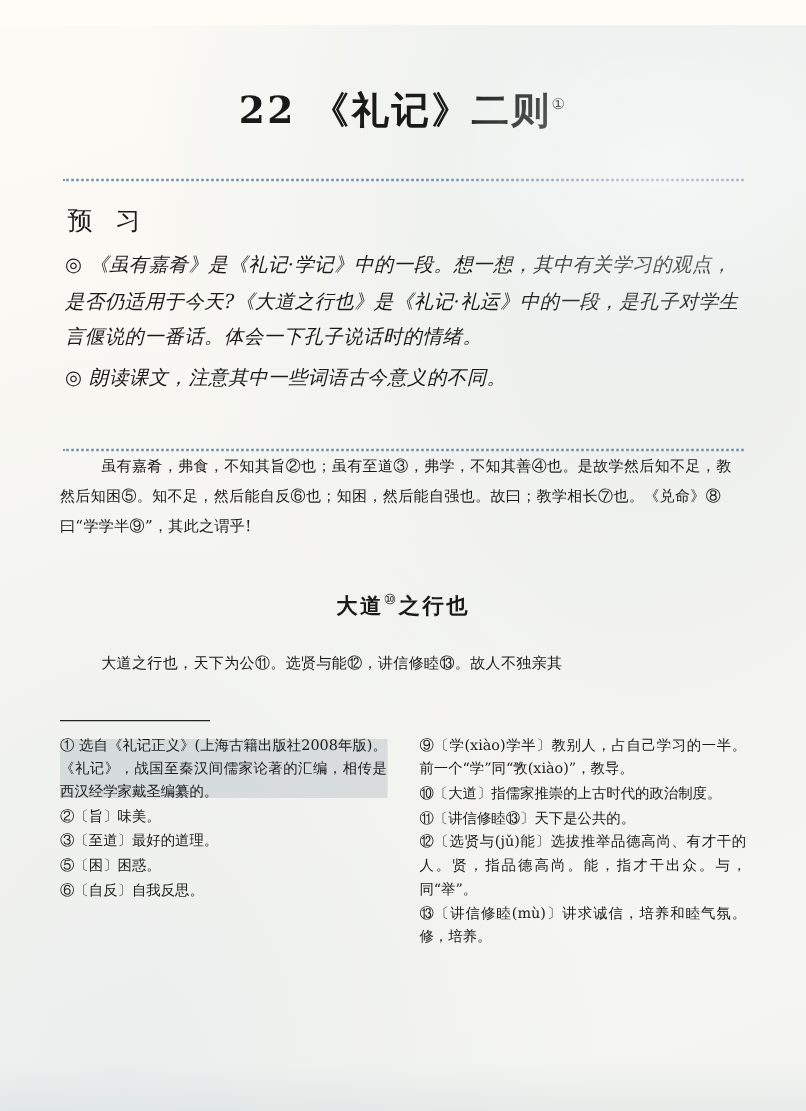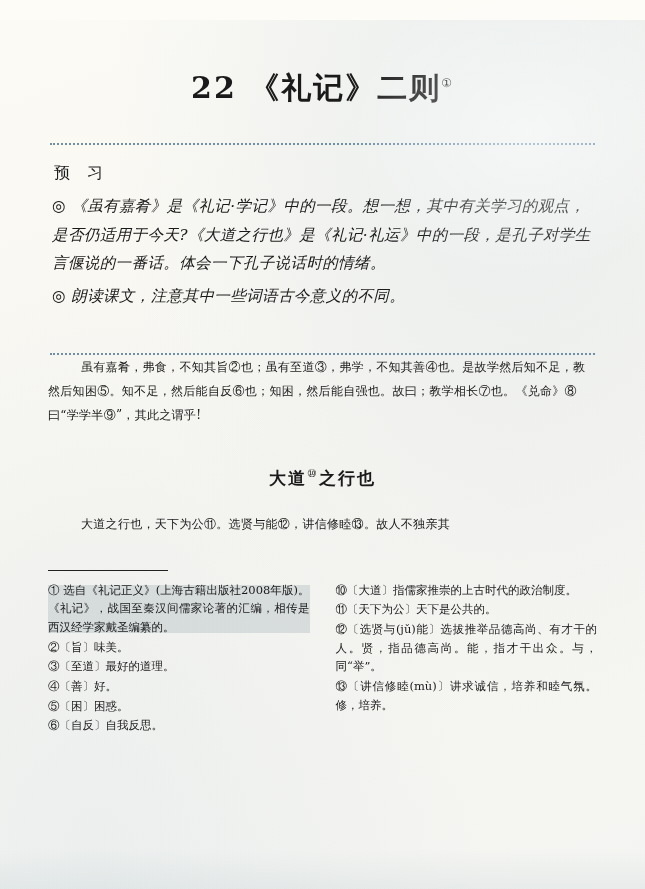--- a/index.html
+++ b/index.html
@@ -42,21 +42,21 @@
   }
   .dotted-rule {
     border-top: 2px dotted #6f8fa8;
     margin: 28px 6px 0 6px;
     height: 0;
   }
   .preview-block {
     padding: 12px 4px 10px 4px;
   }
   .preview-label {
-    font-size: 16px;
+    font-size: 20px;
     letter-spacing: 6px;
     margin: 6px 0 8px 6px;
   }
   .preview-para {
     font-size: 15.5px;
     line-height: 1.85;
     text-indent: 0;
     margin: 0 4px 4px 4px;
     font-style: italic;
     font-family: "DejaVu Serif", "Liberation Serif", serif;
@@ -150,27 +150,27 @@
   </h2>
   <p class="body-para">大道之行也，天下为公⑪。选贤与能⑫，讲信修睦⑬。故人不独亲其</p>
 
   <div class="note-sep"></div>
 
   <div class="notes">
     <div class="notes-col">
       <div class="note-item highlight">① 选自《礼记正义》(上海古籍出版社2008年版)。《礼记》，战国至秦汉间儒家论著的汇编，相传是西汉经学家戴圣编纂的。</div>
       <div class="note-item">②〔旨〕味美。</div>
       <div class="note-item">③〔至道〕最好的道理。</div>
-      <div class="note-item">④〔善〕好。</div>
       <div class="note-item">⑤〔困〕困惑。</div>
       <div class="note-item">⑥〔自反〕自我反思。</div>
 
     </div>
     <div class="notes-col">
+      <div class="note-item">⑨〔学(xiào)学半〕教别人，占自己学习的一半。前一个“学”同“敩(xiào)”，教导。</div>
       <div class="note-item">⑩〔大道〕指儒家推崇的上古时代的政治制度。</div>
-      <div class="note-item">⑪〔天下为公〕天下是公共的。</div>
+      <div class="note-item">⑪〔讲信修睦⑬〕天下是公共的。</div>
       <div class="note-item">⑫〔选贤与(jǔ)能〕选拔推举品德高尚、有才干的人。贤，指品德高尚。能，指才干出众。与，同“举”。</div>
       <div class="note-item">⑬〔讲信修睦(mù)〕讲求诚信，培养和睦气氛。修，培养。</div>
     </div>
   </div>
 
   <div class="shadow-bottom"></div>
 </div>
 
 </body></html>

